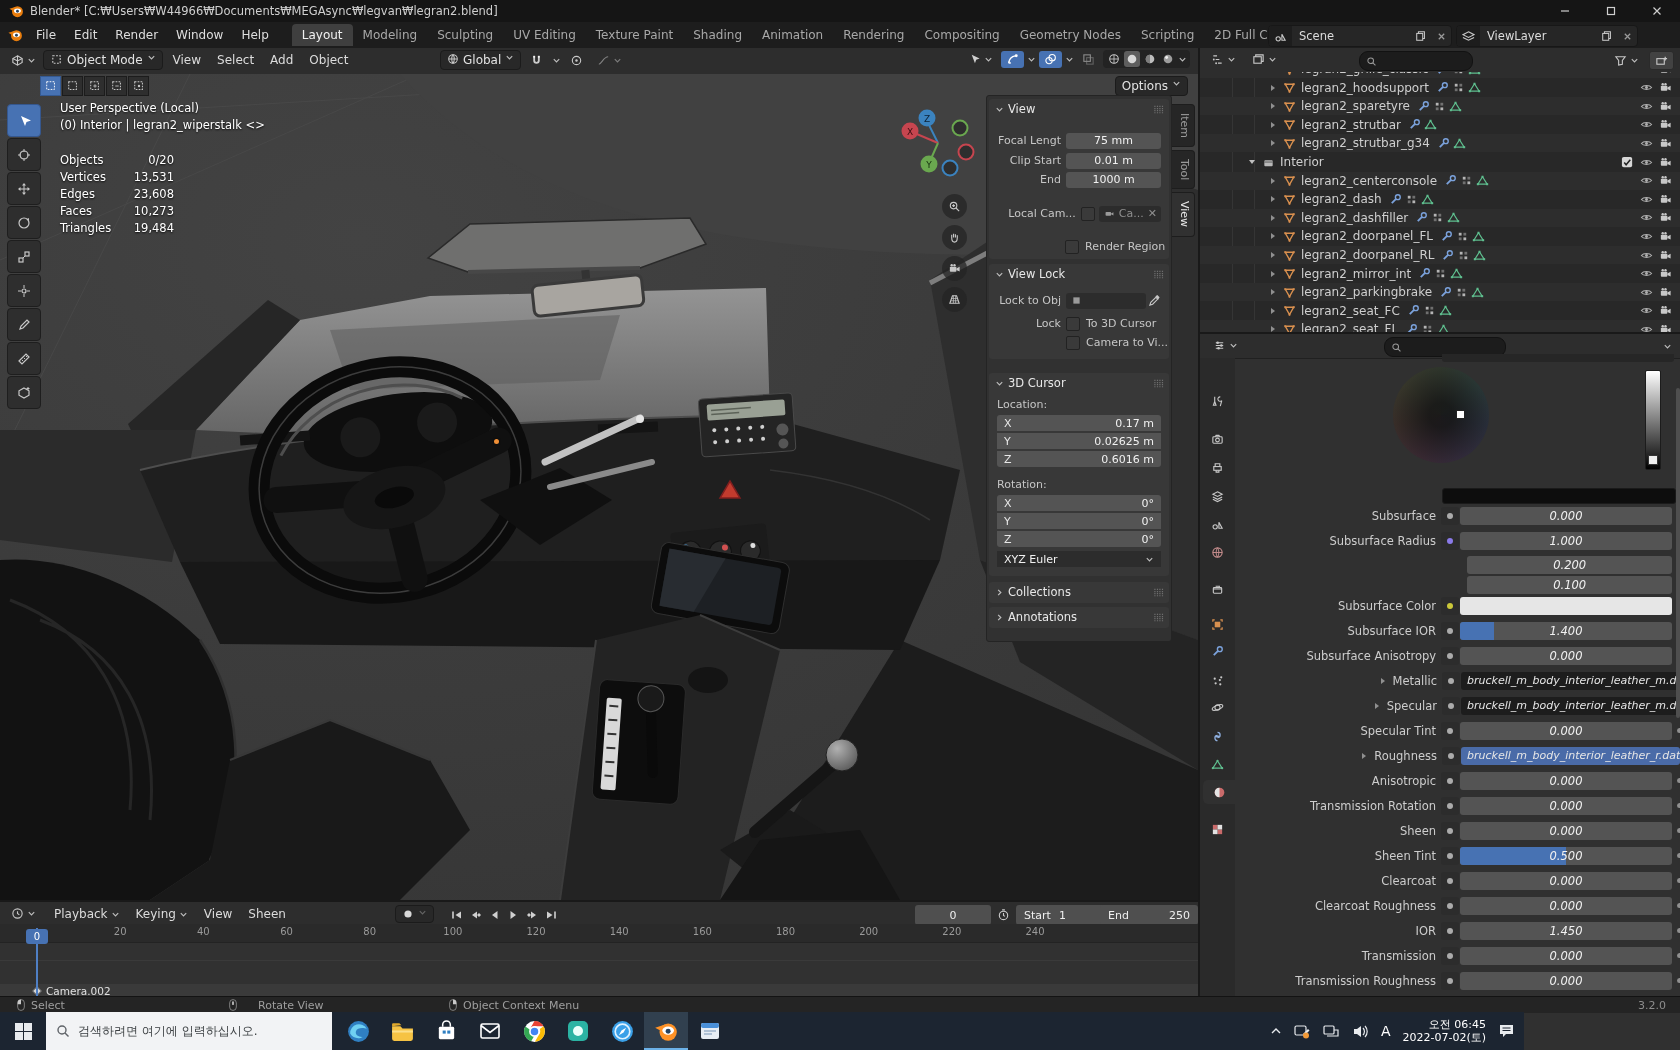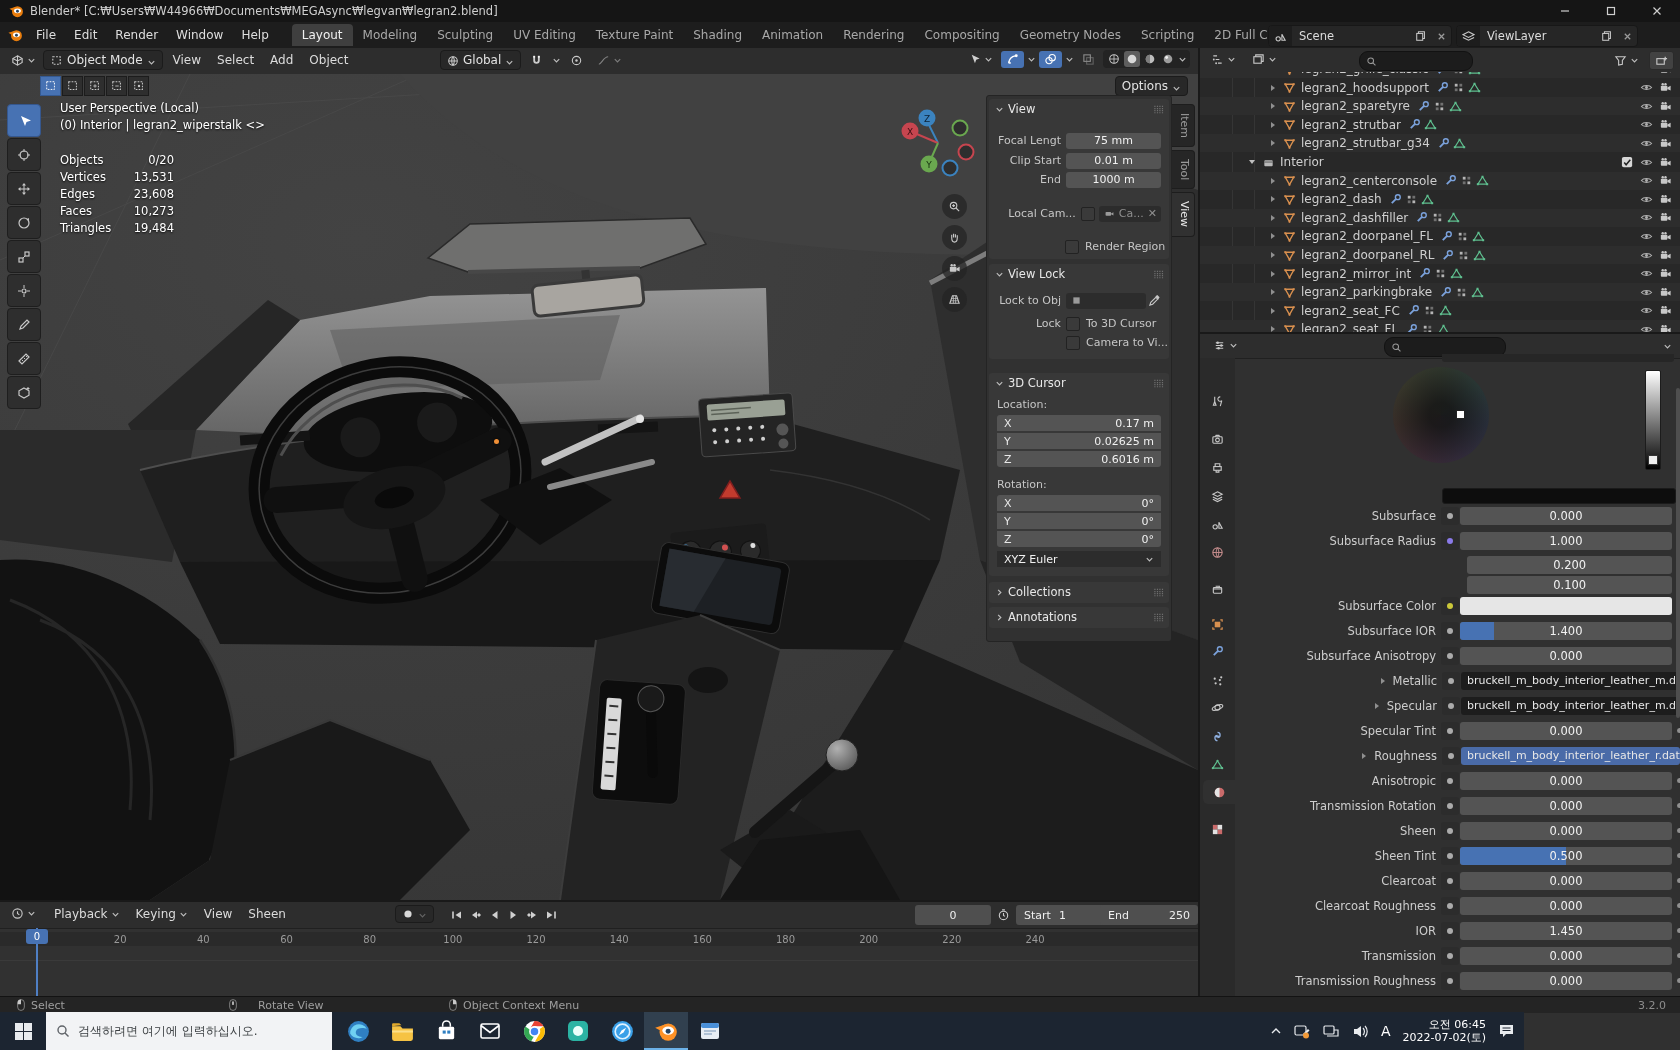--- a/index.html
+++ b/index.html
@@ -22,21 +22,21 @@
   #workspaces .ws{padding:4px 10px;color:#a8a8a8;border-radius:4px 4px 0 0;white-space:nowrap;}
   #workspaces .ws.active{background:#3f3f3f;color:#f0f0f0;}
   #workspaces .ws-add{padding:2px 8px;color:#bbb;}
   .id-widget{position:absolute;top:3px;height:20px;background:#262626;border:1px solid #171717;border-radius:4px;display:flex;align-items:center;color:#dcdcdc;}
   .id-widget .seg{display:flex;align-items:center;padding:0 5px;height:100%;}
   .id-widget .seg.dark{background:#1d1d1d;border-radius:3px 0 0 3px;}
   .id-widget .name{flex:1;padding:0 7px;font-size:11.5px;}
   
   #vp-header{position:absolute;left:0;top:48px;width:1198px;height:26px;background:#2d2d2d;border-bottom:1px solid #1a1a1a;}
   .hbtn{display:inline-flex;align-items:center;gap:3px;padding:2px 5px;border-radius:3px;color:#d6d6d6;}
-  .pill{background:#282828;border:1px solid #1b1b1b;border-radius:4px;display:inline-flex;align-items:flex-end;gap:4px;padding:2px 6px;color:#e2e2e2;}
+  .pill{background:#282828;border:1px solid #1b1b1b;border-radius:4px;display:inline-flex;align-items:flex-start;gap:4px;padding:2px 6px;color:#e2e2e2;}
   .hmenu{padding:3px 8px;color:#dcdcdc;}
   .blue{background:#4772b3 !important;border-color:#3a5f99 !important;color:#fff;}
   #vph-left{position:absolute;left:6px;top:2px;display:flex;align-items:center;gap:2px;}
   #vph-mid{position:absolute;left:440px;top:2px;display:flex;align-items:center;gap:4px;}
   #vph-right{position:absolute;right:8px;top:2px;display:flex;align-items:center;gap:3px;}
   .ballgroup{background:#232323;border-radius:4px;display:flex;align-items:center;padding:1px 3px;gap:2px;}
   .ball{width:16px;height:16px;border-radius:3px;display:flex;align-items:center;justify-content:center;}
   .ball.active{background:#5e5e5e;}
   
   #outliner-header{position:absolute;left:1198px;top:48px;width:482px;height:24px;background:#2d2d2d;border-left:2px solid #191919;border-bottom:1px solid #1a1a1a;}
@@ -97,32 +97,32 @@
   #value-handle{position:absolute;left:2px;bottom:4px;width:8px;height:8px;background:#eee;border:1px solid #333;}
   #swatch-bar{position:absolute;left:207px;top:130px;width:232px;height:14px;background:#0d0d0d;border-radius:3px;border:1px solid #1a1a1a;}
   #prop-rows{position:absolute;left:0;top:148px;right:0;}
   .prow{display:flex;align-items:center;height:19px;margin-bottom:6px;position:relative;}
   .prow.grp{height:18px;margin-bottom:2px;}
   .plabel{width:202px;text-align:right;padding-right:0;color:#cdcdcd;font-size:11.5px;display:flex;justify-content:flex-end;align-items:center;gap:6px;white-space:nowrap;}
   .psock{width:18px;height:18px;margin-left:5px;background:#2c2c2c;border-radius:3px;display:flex;align-items:center;justify-content:center;flex:none;}
   .psock .dot{width:6px;height:6px;border-radius:50%;background:#ababab;}
   .pfield{position:relative;margin-left:1px;width:213px;height:18px;background:#545454;border-radius:3px;overflow:hidden;color:#f2f2f2;font-size:11.5px;display:flex;align-items:center;justify-content:center;}
   .pfield .fill{position:absolute;left:0;top:0;bottom:0;background:#4772b3;}
-  .pfield .val{position:relative;}
+  .pfield .val{position:relative;font-style:italic;}
   .pfield.tex{background:#1d1d1d;justify-content:flex-start;padding-left:6px;font-size:11px;color:#e6e6e6;white-space:nowrap;}
   .pfield.tex.sel{background:#4a6ba8;}
   .pfield.colorf{background:#e6e6e6;}
   .prow.grp .pfield{width:206px;margin-left:8px;}
   .pdot{width:5px;height:5px;border-radius:50%;background:#8f8f8f;margin-left:5px;}
   #prop-scroll{position:absolute;right:2px;top:30px;width:4px;height:330px;background:#4f4f4f;border-radius:2px;}
   
   #timeline{position:absolute;left:0;top:900px;width:1198px;height:96px;background:#313131;border-top:2px solid #191919;overflow:hidden;}
   #tl-header{position:absolute;left:0;top:0;width:100%;height:26px;background:#2d2d2d;border-bottom:1px solid #202020;}
   #tl-menus{position:absolute;left:46px;top:2px;display:flex;align-items:center;}
-  #tl-ruler{position:absolute;left:0;top:30px;width:100%;height:18px;background:#2a2a2a;border-bottom:1px solid #232323;}
+  #tl-ruler{position:absolute;left:0;top:22px;width:100%;height:18px;background:#2a2a2a;border-bottom:1px solid #232323;}
   .tick-num{position:absolute;top:2px;transform:translateX(-50%);color:#9a9a9a;font-size:10px;}
   #tl-tracks{position:absolute;left:0;top:44px;width:100%;height:38px;background:#313131;}
   #tl-markers{position:absolute;left:0;top:82px;width:100%;height:14px;background:#3a3a3a;display:flex;align-items:center;}
   #playhead{position:absolute;left:36px;top:26px;bottom:0;width:2px;background:#4f7fc4;}
   #frame-pill{position:absolute;left:26px;top:27px;width:22px;height:15px;background:#4772b3;border-radius:3px;color:#fff;font-size:10px;display:flex;align-items:center;justify-content:center;}
   .tl-field{position:absolute;top:3px;height:20px;background:#4f4f4f;border-radius:3px;color:#eee;font-size:11px;display:flex;align-items:center;justify-content:center;gap:8px;}
   .transport{display:flex;align-items:center;gap:2px;}
   .tr-btn{width:17px;height:18px;display:flex;align-items:center;justify-content:center;border-radius:3px;}
   
   #statusbar{position:absolute;left:0;top:996px;width:1680px;height:16px;background:#242424;border-top:1px solid #131313;color:#9e9e9e;font-size:11px;}
@@ -2372,20 +2372,26 @@
         <span class="tick-num" style="left: 619.19px;">140</span>
         <span class="tick-num" style="left: 702.36px;">160</span>
         <span class="tick-num" style="left: 785.53px;">180</span>
         <span class="tick-num" style="left: 868.7px;">200</span>
         <span class="tick-num" style="left: 951.87px;">220</span>
         <span class="tick-num" style="left: 1035.04px;">240</span>
       </div>
     <div id="tl-tracks">
         <div style="position:absolute;left:0;top:14px;width:100%;height:1px;background:#3a3a3a;"></div>
       </div>
+    <div id="tl-markers">
+      <svg width="10" height="10" viewBox="0 0 10 10" style="margin-left:32px;">
+          <rect x="2" y="2" width="6" height="6" transform="rotate(45 5 5)" fill="#d8d8d8" stroke="#777"></rect>
+        </svg>
+      <span style="margin-left:4px;font-size:10.5px;color:#e0e0e0;">Camera.002</span>
+    </div>
     <div id="playhead"></div>
     <div id="frame-pill">0</div>
   </div>
 
   <div id="statusbar">
     <span id="sb-version">3.2.0</span>
   <span class="hint" style="left: 16px;">
         <span class="icon">
           <svg width="10" height="14" viewBox="0 0 12 15">
             <rect x="2" y="1" width="8" height="13" rx="4" fill="none" stroke="#8f8f8f"></rect>

